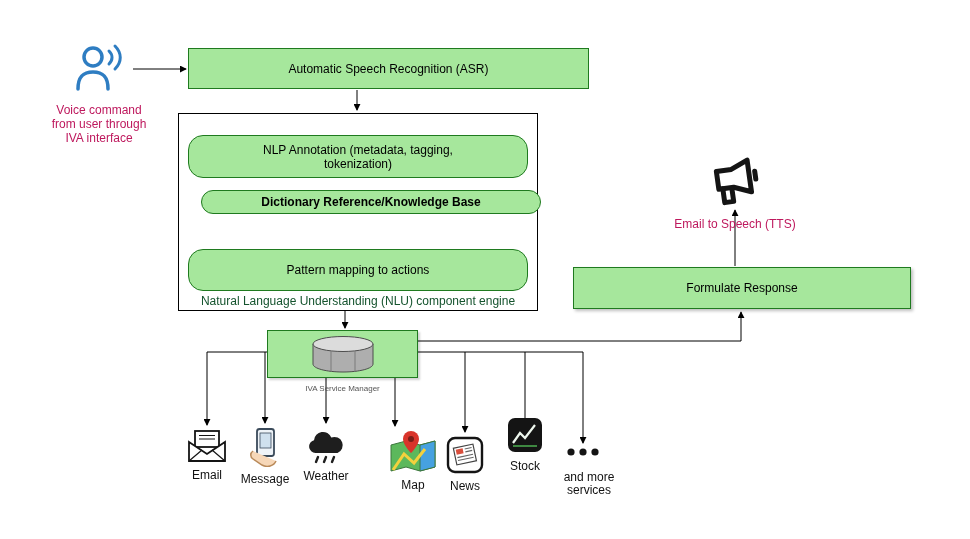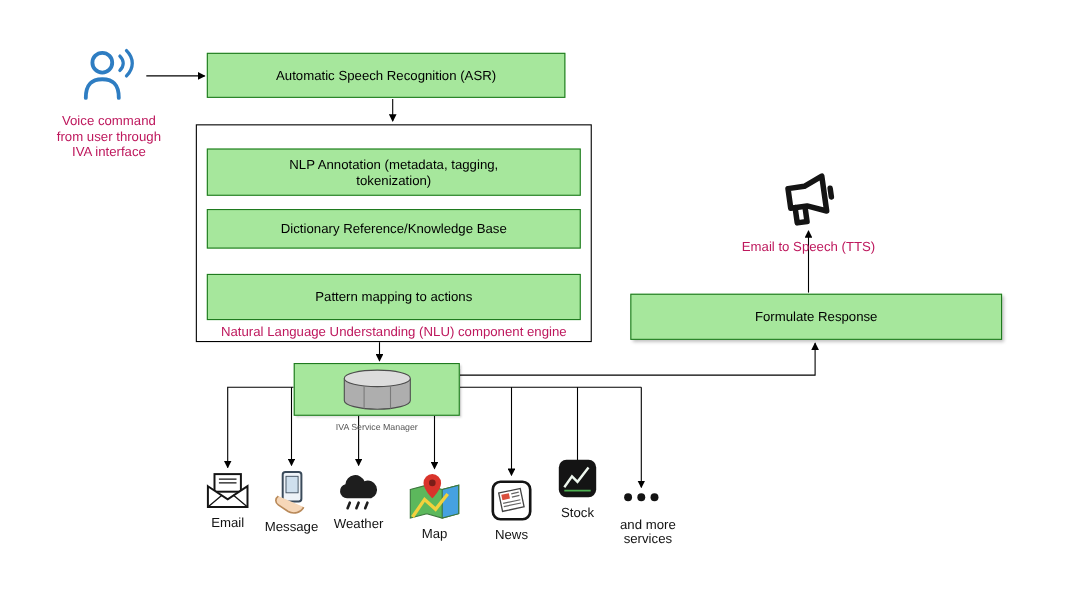--- a/index.html
+++ b/index.html
@@ -9,45 +9,45 @@
     background:var(--background,#ffffff);
     font-family:"Liberation Sans", sans-serif; color:#111; overflow:hidden;
   }
   .wires { position:absolute; left:0; top:0; }
   .gbox {
     position:absolute; display:flex; align-items:center; justify-content:center;
     text-align:center; font-size:12px; color:#000;
     background:var(--box-fill,#a6e79c); border:1px solid var(--box-border,#1f7a1f);
   }
   .gbox span { display:inline-block; }
-  .asr { left:188px; top:48px; width:326px; height:41px;text-align:right; }
+  .asr { left:188px; top:48px; width:401px; height:41px;text-align:right; }
   .nlu { position:absolute; left:178px; top:113px; width:360px; height:198px;
          border:1px solid #000; background:#fff; }
-  .nlu .gbox { position:absolute; }
+  .nlu .gbox { position:absolute;border-radius:15px; }
   .step0 { left:9px; top:21px; width:340px; height:43px; }
   .step0 span { max-width:250px; }
-  .step1 { left:9px; top:76px; width:340px; height:36px; }
+  .step1 { left:22px; top:76px; width:340px; height:24px;font-weight:bold; }
   .step2 { left:9px; top:135px; width:340px; height:42px; }
   .nlu-label { position:absolute; left:0; right:0; bottom:2px; text-align:center;
-               font-size:12px; color:#be185d; }
+               font-size:12px; color:#14532d; }
   .sm { left:267px; top:330px; width:151px; height:48px; box-shadow:2px 2px 2px rgba(0,0,0,.18); }
   .fr { left:573px; top:267px; width:338px; height:42px; box-shadow:2px 2px 3px rgba(0,0,0,.25); }
   .caption { position:absolute; text-align:center; font-size:12px; color:#be185d; }
   .voice { left:34px; top:103px; width:130px; white-space:pre-line; line-height:14px; }
   .sm-caption { left:267px; top:384px; width:151px; font-size:8px; color:#555; }
   .tts-caption { left:655px; top:217px; width:160px; }
   .icon { position:absolute; line-height:0; }
   .person { left:72px; top:42px; }
   .mega { left:707px; top:156px; }
   .service { position:absolute; display:flex; flex-direction:column; align-items:center;
              gap:6px; font-size:12px; color:#111; text-align:center; line-height:13px; }
   .svc-email   { left:177px; top:429px; width:60px; }
   .svc-message { left:235px; top:427px; width:60px; }
   .svc-weather { left:296px; top:426px; width:60px; }
-  .svc-map     { left:367px; top:429px; width:56px; }
+  .svc-map     { left:385px; top:429px; width:56px; }
   .svc-news    { left:437px; top:436px; width:56px; }
   .svc-stock   { left:497px; top:416px; width:56px; }
   .svc-more    { left:551px; top:447px; width:64px; }
   .svc-more .slabel { margin-top:8px;margin-left:12px; }
   .sicon { line-height:0; }
 </style>
 </head>
 <body>
 
 <div class="canvas">

